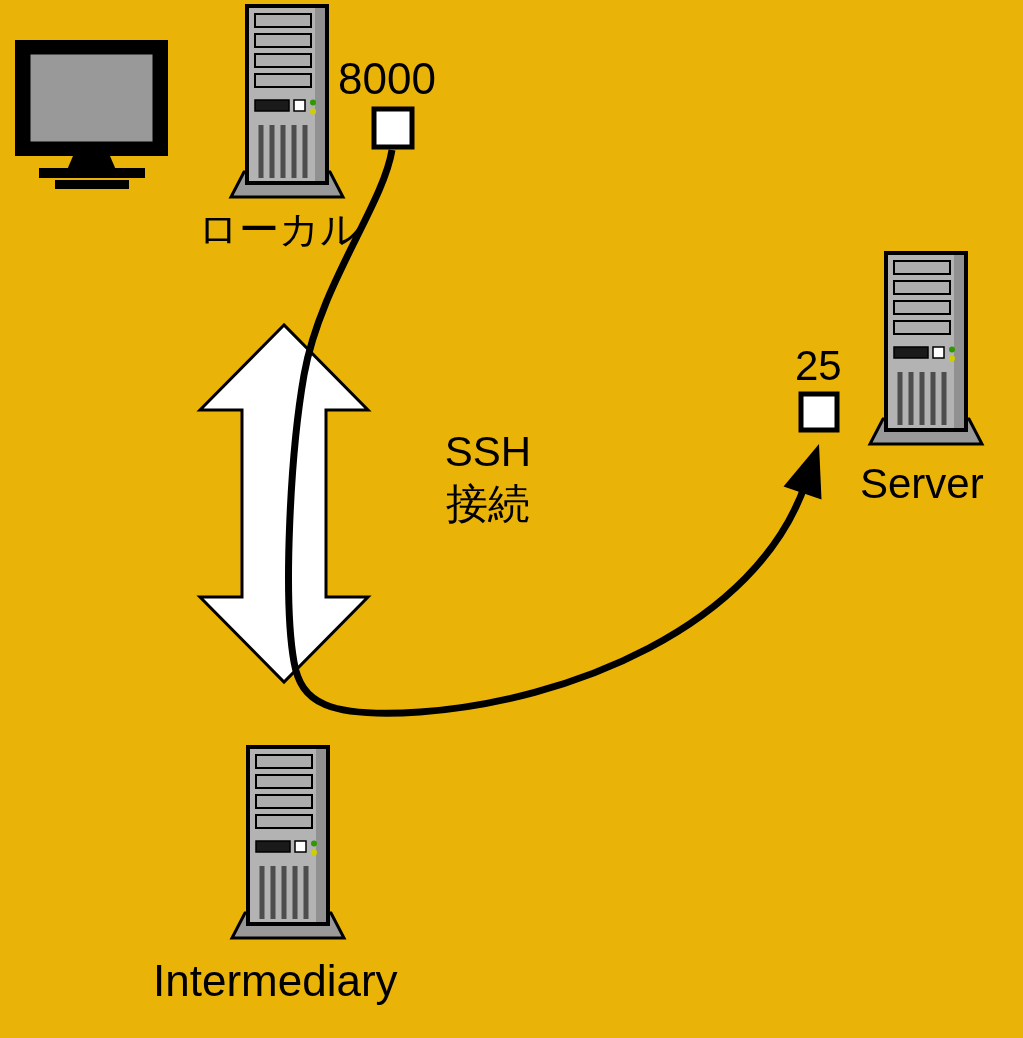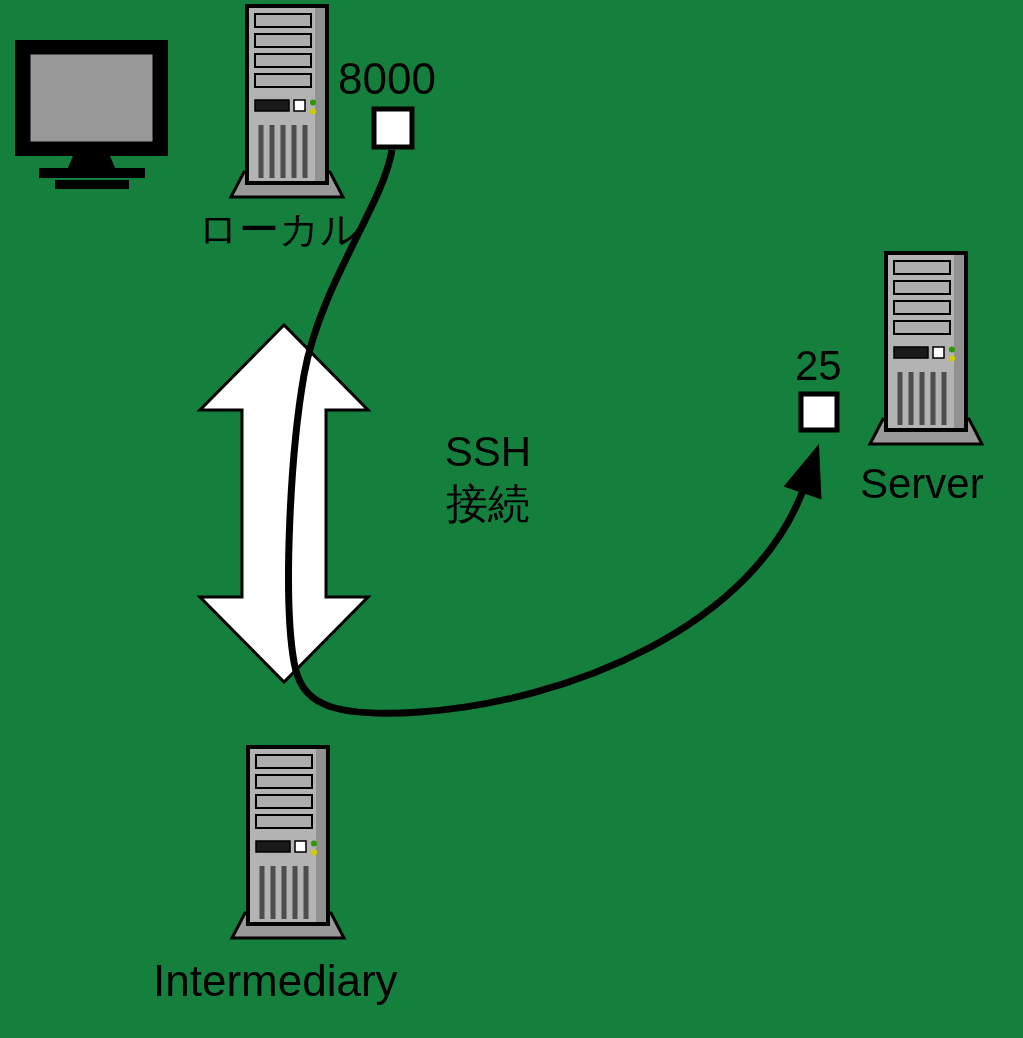--- a/index.html
+++ b/index.html
@@ -4,21 +4,21 @@
 <style>
   html, body {
     margin: 0;
     padding: 0;
     background: #ffffff;
   }
   .canvas-wrap {
     position: relative;
     width: 1023px;
     height: 1038px;
-    background: #15803d;
+    background: #eab308;
     font-family: "Liberation Sans", "DejaVu Sans", sans-serif;
   }
   svg text {
     font-family: "Liberation Sans", "DejaVu Sans", sans-serif;
     fill: #000000;
   }
   .label-42 { font-size: 42px; }
   .label-44 { font-size: 44px; }
   .label-40 { font-size: 40px; }
 </style>

